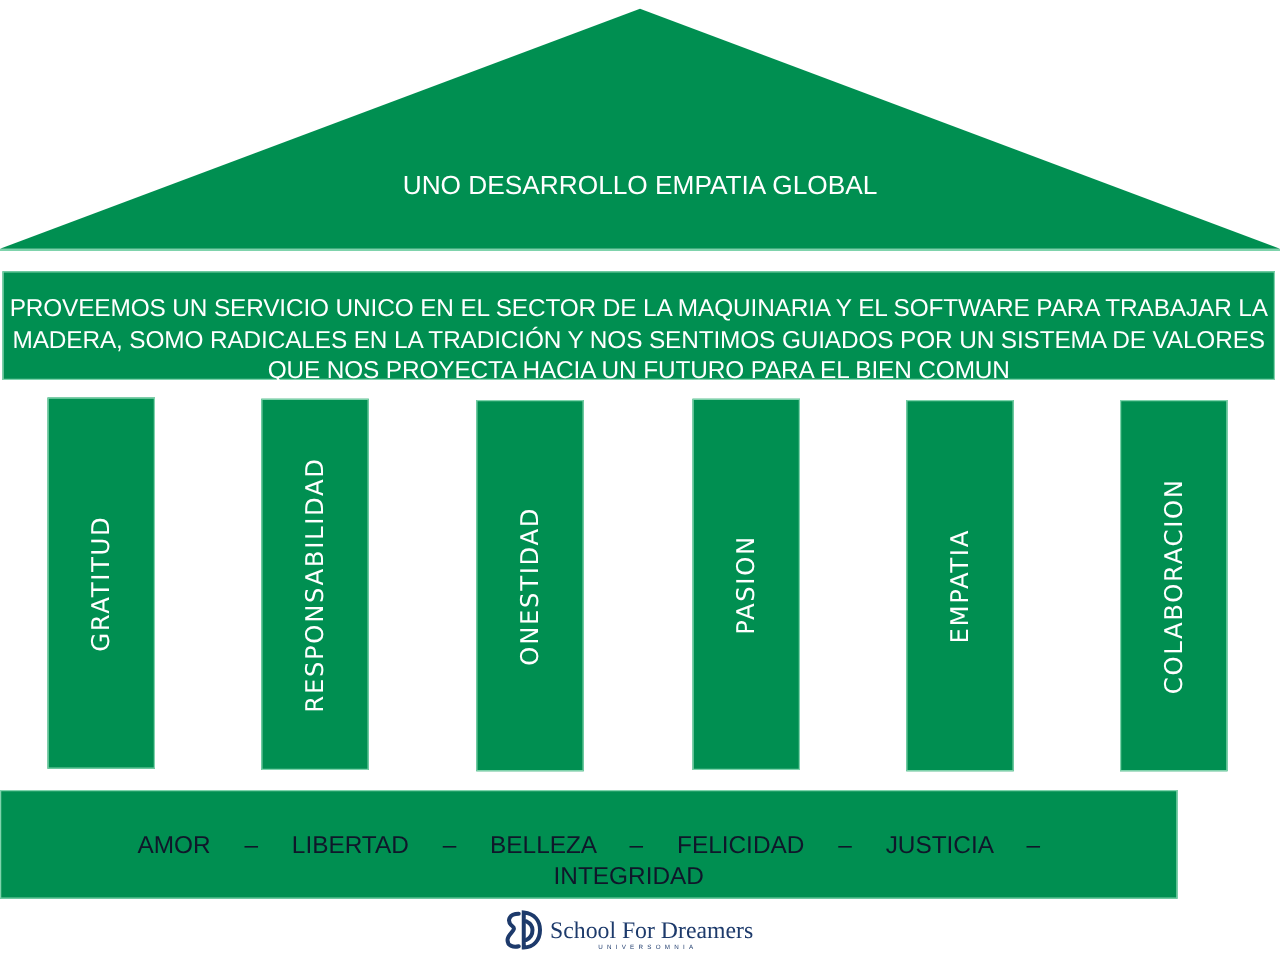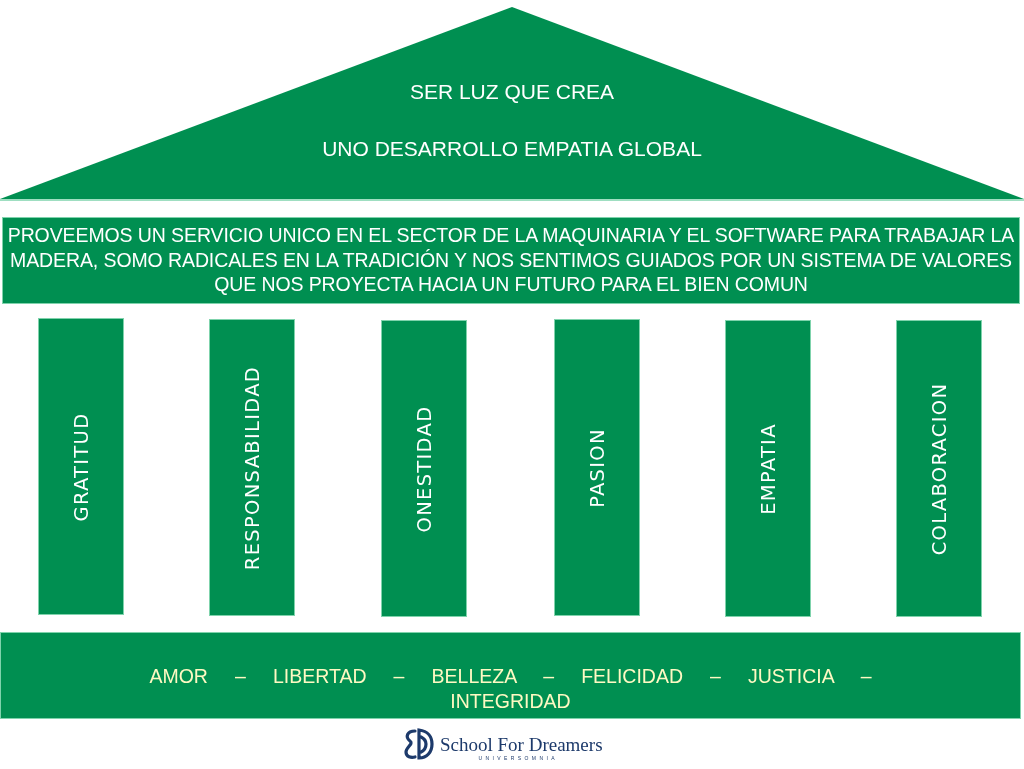--- a/index.html
+++ b/index.html
@@ -1,38 +1,37 @@
 <!DOCTYPE html>
 <html><head>
   <meta charset="utf-8">
   <style>
     html, body { margin:0; padding:0; }
     body { width:1024px; height:769px; background:#ffffff; position:relative; overflow:hidden; font-family:"Liberation Sans", sans-serif; }
     .green { background:#008f51; }
     #roof { position:absolute; left:0; top:0; width:1024px; height:202px; }
     .roof-text { position:absolute; left:0; width:1024px; text-align:center; color:#fff; font-size:21px; }
-    #beam { position:absolute; left:2px; top:217px; width:1018px; height:87px; border:1px solid #7fd3ac; box-sizing:border-box; color:#fff; font-size:19.5px; line-height:24.5px; text-align:center; padding-top:5px; letter-spacing:-0.1px; }
+    #beam { position:absolute; left:2px; top:217px; width:1018px; height:87px; border:1px solid #7fd3ac; box-sizing:border-box; color:#fff; font-size:19.5px; line-height:24.5px; text-align:center; padding-top:17px; letter-spacing:-0.1px; }
     .pillar { position:absolute; width:86px; height:297px; border:1px solid #7fd3ac; box-sizing:border-box; }
     .pillar span { position:absolute; left:50%; top:50%; transform:translate(-50%,-50%) rotate(-90deg); white-space:nowrap; color:#fff; font-size:19.5px; letter-spacing:1.3px; font-family:"DejaVu Sans", sans-serif; }
-    #base { position:absolute; left:0; top:632px; width:1021px; height:87px; border:1px solid #7fd3ac; box-sizing:border-box; color:#fef9c3; font-size:19.5px; text-align:center; }
+    #base { position:absolute; left:0; top:632px; width:942px; height:87px; border:1px solid #7fd3ac; box-sizing:border-box; color:#0f172a; font-size:19.5px; text-align:center; }
     #base .row1 { position:absolute; top:32px; left:0; width:100%; text-align:center; white-space:pre; }
-    #base .row2 { position:absolute; top:57px; left:0; width:100%; text-align:center; }
+    #base .row2 { position:absolute; top:57px; left:0; width:100%; text-align:center;padding-left:32px; }
     #logo { position:absolute; left:402px; top:723px; height:38px; display:flex; align-items:flex-end; }
     #logo .brand { font-family:"Liberation Serif", serif; color:#1d3a6b; font-size:19px; margin-left:6px; line-height:18px; }
     #logo .sub { font-family:"Liberation Sans", sans-serif; color:#1d3a6b; font-size:5px; letter-spacing:3.4px; text-align:center; margin-top:1px; }
   </style>
 </head>
 <body>
 
 <div id="roof">
   <svg width="1024" height="202" viewBox="0 0 1024 202">
     <polygon points="512,7 0,199 1024,199" fill="#008f51"></polygon>
     <line x1="0" y1="200" x2="1024" y2="200" stroke="#7fd3ac" stroke-width="1.5"></line>
   </svg>
-  <div class="roof-text" style="top:80px;">SER LUZ QUE CREA</div>
   <div class="roof-text" style="top:137px;">UNO DESARROLLO EMPATIA GLOBAL</div>
 </div>
 
 <div id="beam" class="green">
   <span>PROVEEMOS UN SERVICIO UNICO EN EL SECTOR DE LA MAQUINARIA Y EL SOFTWARE PARA TRABAJAR LA MADERA, SOMO RADICALES EN LA TRADICIÓN Y NOS SENTIMOS GUIADOS POR UN SISTEMA DE VALORES QUE NOS PROYECTA HACIA UN FUTURO PARA EL BIEN COMUN</span>
 </div>
 
 <div class="pillar green" style="left:38px; top:318px;">
   <span>GRATITUD</span>
 </div>

